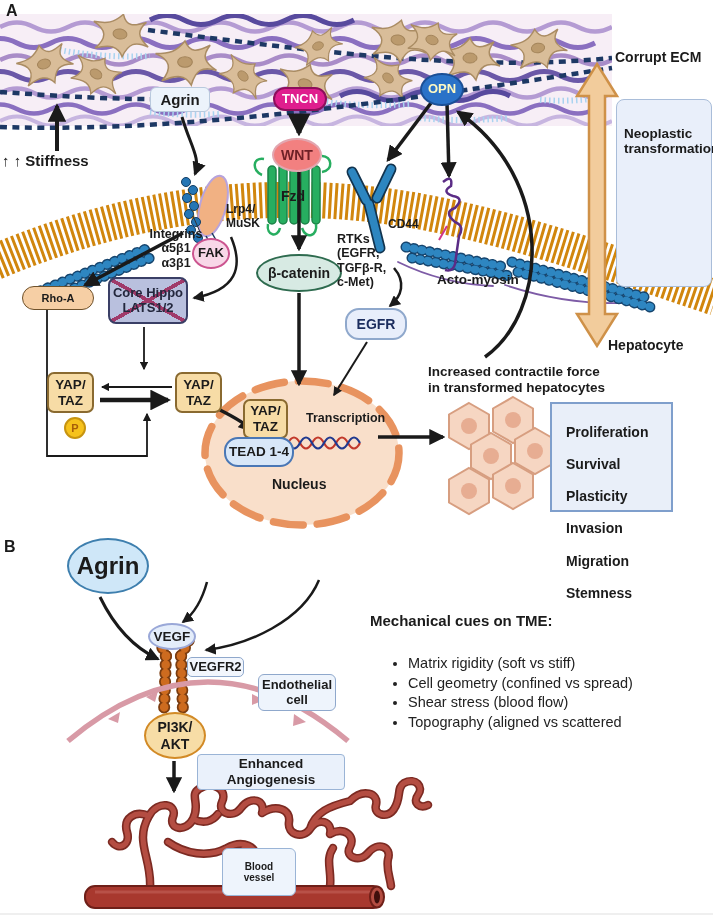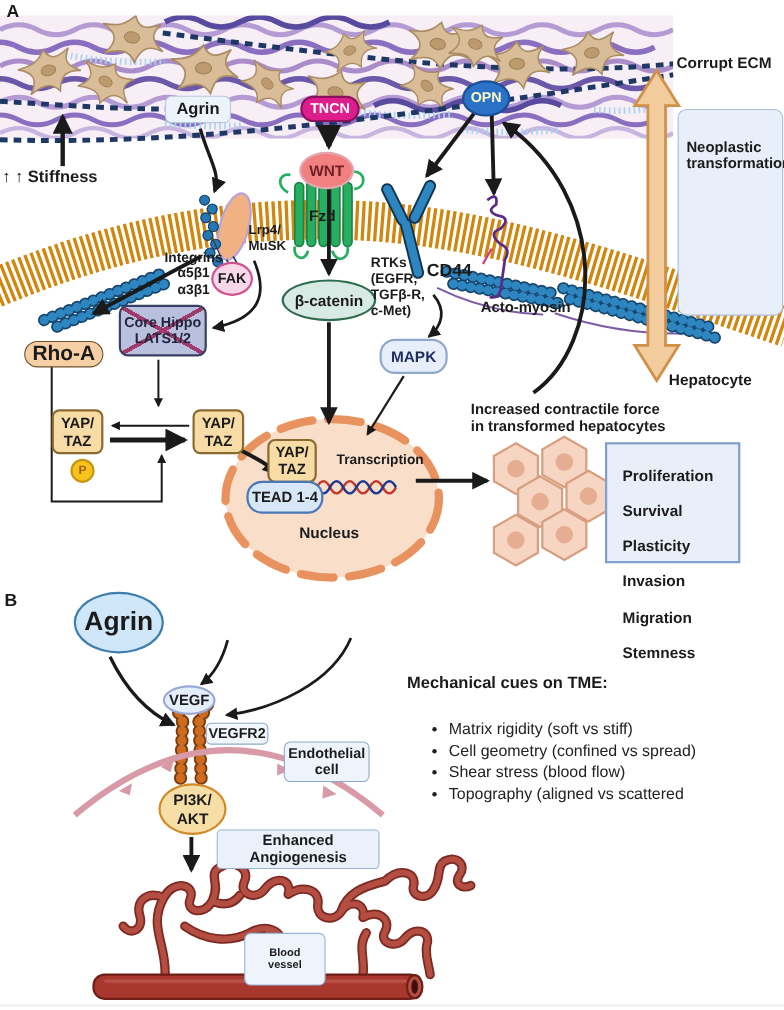--- a/index.html
+++ b/index.html
@@ -18,21 +18,21 @@
   .tncn{left:273px;top:87px;width:54px;height:24px;background:#df1e8e;
         border:2px solid #8c0f5c;border-radius:12px;color:#ffffff;font-size:13px;}
   .opn{left:420px;top:73px;width:44px;height:33px;background:#2a72c8;
        border:2px solid #1b4f96;border-radius:50%;color:#fef9c3;font-size:13px;}
   .wnt{left:272px;top:138px;width:50px;height:34px;background:#f28080;
        border:2px solid #e2a6b0;border-radius:50%;color:#6e2026;font-size:14px;}
   .fzd-lbl{left:281px;top:188px;font-size:14px;}
   .fak{left:192px;top:238px;width:38px;height:31px;background:#f8d7e8;
        border:2px solid #cc5590;border-radius:50%;font-size:13px;}
   .rhoa{left:22px;top:286px;width:72px;height:24px;background:#f6cfa5;
-        border:1.5px solid #6e512b;border-radius:12px;font-size:19px;margin-top:24px;}
+        border:1.5px solid #6e512b;border-radius:12px;font-size:11px;}
   .hippo{left:108px;top:277px;width:80px;height:47px;background:#b9c0de;
          border:2px solid #3a3f66;border-radius:8px;font-size:13px;color:#23273d;
          background-image:
            linear-gradient(to top right,transparent 47.5%,#a03a6a 47.5%,#a03a6a 52.5%,transparent 52.5%),
            linear-gradient(to bottom right,transparent 47.5%,#a03a6a 47.5%,#a03a6a 52.5%,transparent 52.5%);}
   .bcat{left:256px;top:254px;width:86px;height:38px;background:#d7eae3;
         border:2px solid #2e6b4f;border-radius:50%;font-size:14px;}
   .mapk{left:345px;top:308px;width:62px;height:32px;background:#e8eefb;
         border:2px solid #8fa8cc;border-radius:14px;font-size:14px;color:#1c2d5e;}
   .yap{width:47px;height:41px;background:#f7dca6;border:2px solid #8a6a30;
@@ -323,22 +323,22 @@
 α3β1</div>
 <div class="lbl box fak">FAK</div>
 <div class="lbl box rhoa">Rho-A</div>
 <div class="lbl box hippo">Core Hippo
 LATS1/2</div>
 <div class="lbl box bcat">β-catenin</div>
 <div class="lbl left" style="left:337px;top:232px;font-size:12.5px">RTKs
 (EGFR,
 TGFβ-R,
 c-Met)</div>
-<div class="lbl" style="left:388px;top:238px;font-size:16px">CD44</div>
-<div class="lbl box mapk">MAPK</div>
+<div class="lbl" style="left:388px;top:218px;font-size:12px">CD44</div>
+<div class="lbl box mapk">EGFR</div>
 <div class="lbl" style="left:437px;top:272px;font-size:13.5px">Acto-myosin</div>
 <div class="lbl left" style="left:428px;top:364px;font-size:13.5px">Increased contractile force
 in transformed hepatocytes</div>
 <div class="lbl box yap" style="left:47px;top:372px">YAP/
 TAZ</div>
 <div class="lbl box pcir">P</div>
 <div class="lbl box yap" style="left:175px;top:372px">YAP/
 TAZ</div>
 <div class="lbl box yap" style="left:243px;top:399px;width:45px;height:40px">YAP/
 TAZ</div>

